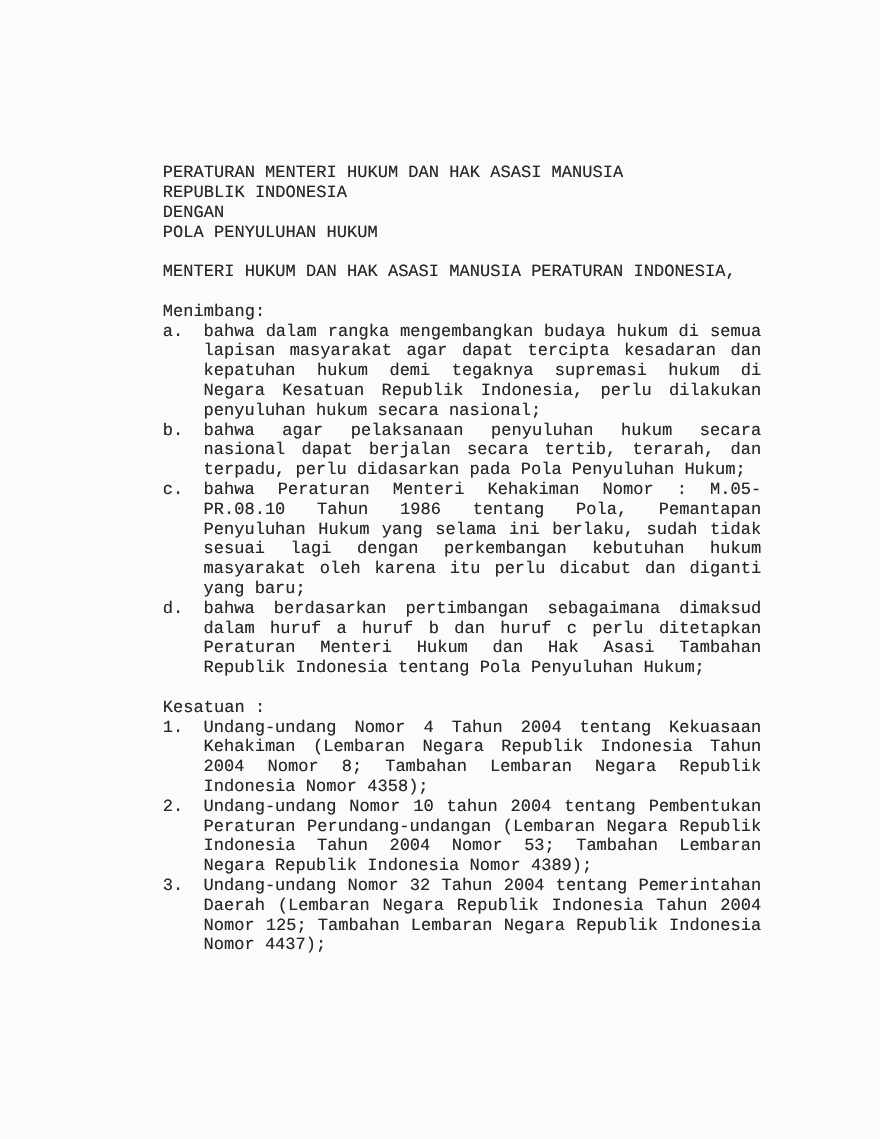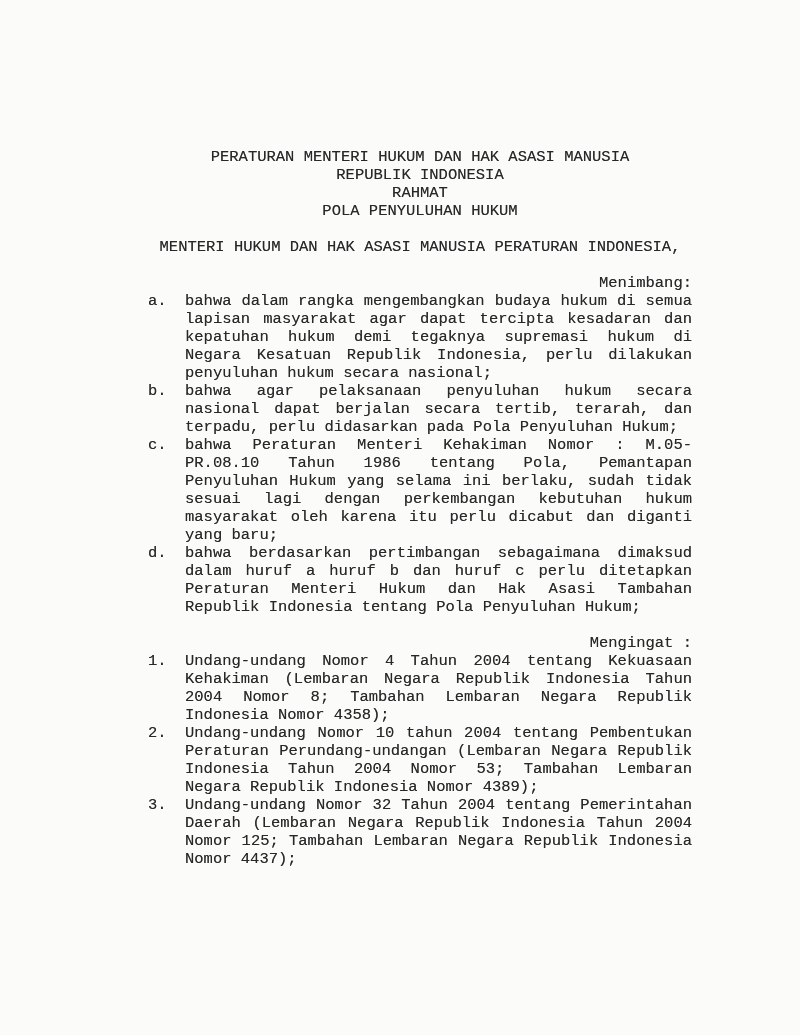--- a/index.html
+++ b/index.html
@@ -15,37 +15,37 @@
     box-sizing: border-box;
     padding: 148px 0 0 148px;
     font-family: "Liberation Mono", "DejaVu Sans Mono", monospace;
     font-size: 15.5px;
     line-height: 18px;
     color: #282828;
     text-shadow: 0 0 0.6px rgba(70,70,70,0.65);
     overflow: hidden;
   }
   .doc { width: 544px; }
-  .centered { text-align: center; }
+  .centered { }
   .gap { margin-top: 18px; }
-  .section-label { text-align: right; }
+  .section-label { text-align: left; }
   .item { display: flex; }
   .item .marker { flex: 0 0 37px; width: 37px; }
   .item .itext { flex: 1 1 auto; text-align: justify; font-family: Liberation Mono, monospace; }
 </style>
 </head>
 <body>
 
 <div class="page">
   <div class="doc">
 
     <div class="title-block">
       <div class="centered">PERATURAN MENTERI HUKUM DAN HAK ASASI MANUSIA</div>
       <div class="centered">REPUBLIK INDONESIA</div>
-      <div class="centered">RAHMAT</div>
+      <div class="centered">DENGAN</div>
       <div class="centered">POLA PENYULUHAN HUKUM</div>
     </div>
 
 
     <div class="centered gap">MENTERI HUKUM DAN HAK ASASI MANUSIA PERATURAN INDONESIA,</div>
 
     <div class="section-label gap">Menimbang:</div>
 
     <div class="item">
       <span class="marker">a.</span>
@@ -57,21 +57,21 @@
     </div>
     <div class="item">
       <span class="marker">c.</span>
       <span class="itext">bahwa Peraturan Menteri Kehakiman Nomor : M.05-PR.08.10 Tahun 1986 tentang Pola, Pemantapan Penyuluhan Hukum yang selama ini berlaku, sudah tidak sesuai lagi dengan perkembangan kebutuhan hukum masyarakat oleh karena itu perlu dicabut dan diganti yang baru;</span>
     </div>
     <div class="item">
       <span class="marker">d.</span>
       <span class="itext">bahwa berdasarkan pertimbangan sebagaimana dimaksud dalam huruf a huruf b dan huruf c perlu ditetapkan Peraturan Menteri Hukum dan Hak Asasi Tambahan Republik Indonesia tentang Pola Penyuluhan Hukum;</span>
     </div>
 
-    <div class="section-label gap">Mengingat :</div>
+    <div class="section-label gap">Kesatuan :</div>
 
     <div class="item">
       <span class="marker">1.</span>
       <span class="itext">Undang-undang Nomor 4 Tahun 2004 tentang Kekuasaan Kehakiman (Lembaran Negara Republik Indonesia Tahun 2004 Nomor 8; Tambahan Lembaran Negara Republik Indonesia Nomor 4358);</span>
     </div>
     <div class="item">
       <span class="marker">2.</span>
       <span class="itext">Undang-undang Nomor 10 tahun 2004 tentang Pembentukan Peraturan Perundang-undangan (Lembaran Negara Republik Indonesia Tahun 2004 Nomor 53; Tambahan Lembaran Negara Republik Indonesia Nomor 4389);</span>
     </div>
     <div class="item">

